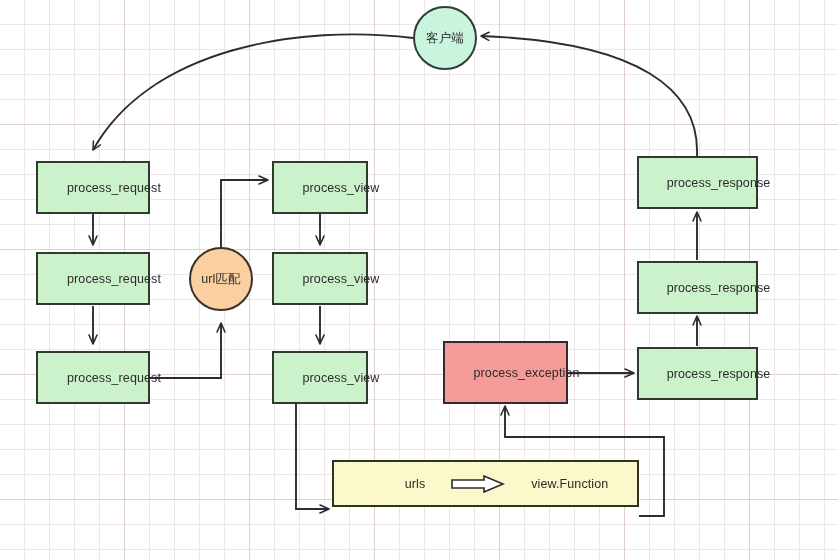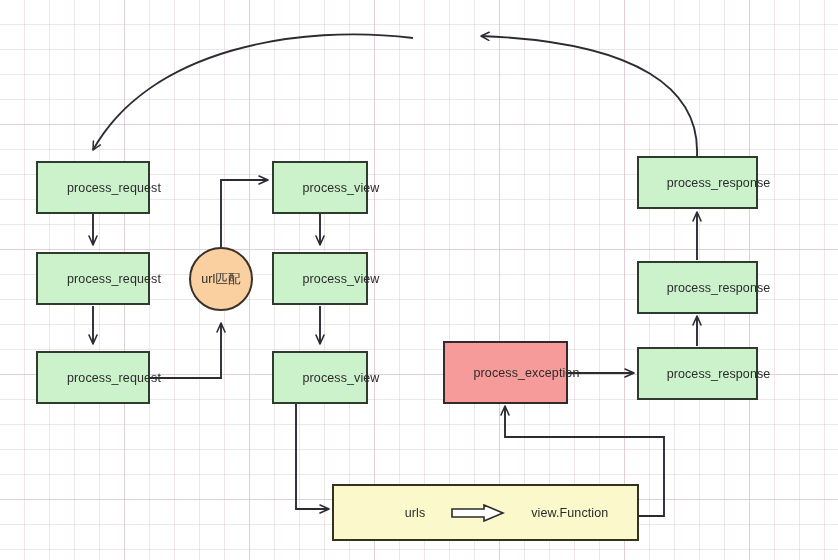--- a/index.html
+++ b/index.html
@@ -119,20 +119,23 @@
 
       <path d="M 568,373 L 634,373" marker-end="url(#arrowOpen)"></path>
 
       <path d="M 697,346 L 697,316" marker-end="url(#arrowOpen)"></path>
       <path d="M 697,260 L 697,212" marker-end="url(#arrowOpen)"></path>
 
       <path d="M 697,156 C 700,90 640,42 481,36" marker-end="url(#arrowOpenThin)"></path>
     </g>
   </svg>
 
+  <div class="node circle mint" style="left:413px; top:6px; width:64px; height:64px;">
+    <span class="lbl">客户端</span>
+  </div>
 
   <div class="node box green" style="left:36px; top:161px; width:114px; height:53px;">
     <span class="lbl">process_request</span>
   </div>
   <div class="node box green" style="left:36px; top:252px; width:114px; height:53px;">
     <span class="lbl">process_request</span>
   </div>
   <div class="node box green" style="left:36px; top:351px; width:114px; height:53px;">
     <span class="lbl">process_request</span>
   </div>
@@ -158,21 +161,21 @@
   <div class="node box green" style="left:637px; top:156px; width:121px; height:53px;">
     <span class="lbl">process_response</span>
   </div>
   <div class="node box green" style="left:637px; top:261px; width:121px; height:53px;">
     <span class="lbl">process_response</span>
   </div>
   <div class="node box green" style="left:637px; top:347px; width:121px; height:53px;">
     <span class="lbl">process_response</span>
   </div>
 
-  <div class="node box yellow" style="left:332px; top:484px; width:307px; height:57px;">
+  <div class="node box yellow" style="left:332px; top:460px; width:307px; height:47px;">
     <div class="urlrow">
       <span class="lbl">urls</span>
       <span class="blockarrow">
         <svg width="54" height="18" viewBox="0 0 54 18">
           <path d="M1,5 L33,5 L33,1 L52,9 L33,17 L33,13 L1,13 Z" fill="#ffffff" stroke="#2b2b2b" stroke-width="1.6" stroke-linejoin="miter"></path>
         </svg>
       </span>
       <span class="lbl">view.Function</span>
     </div>
   </div>

